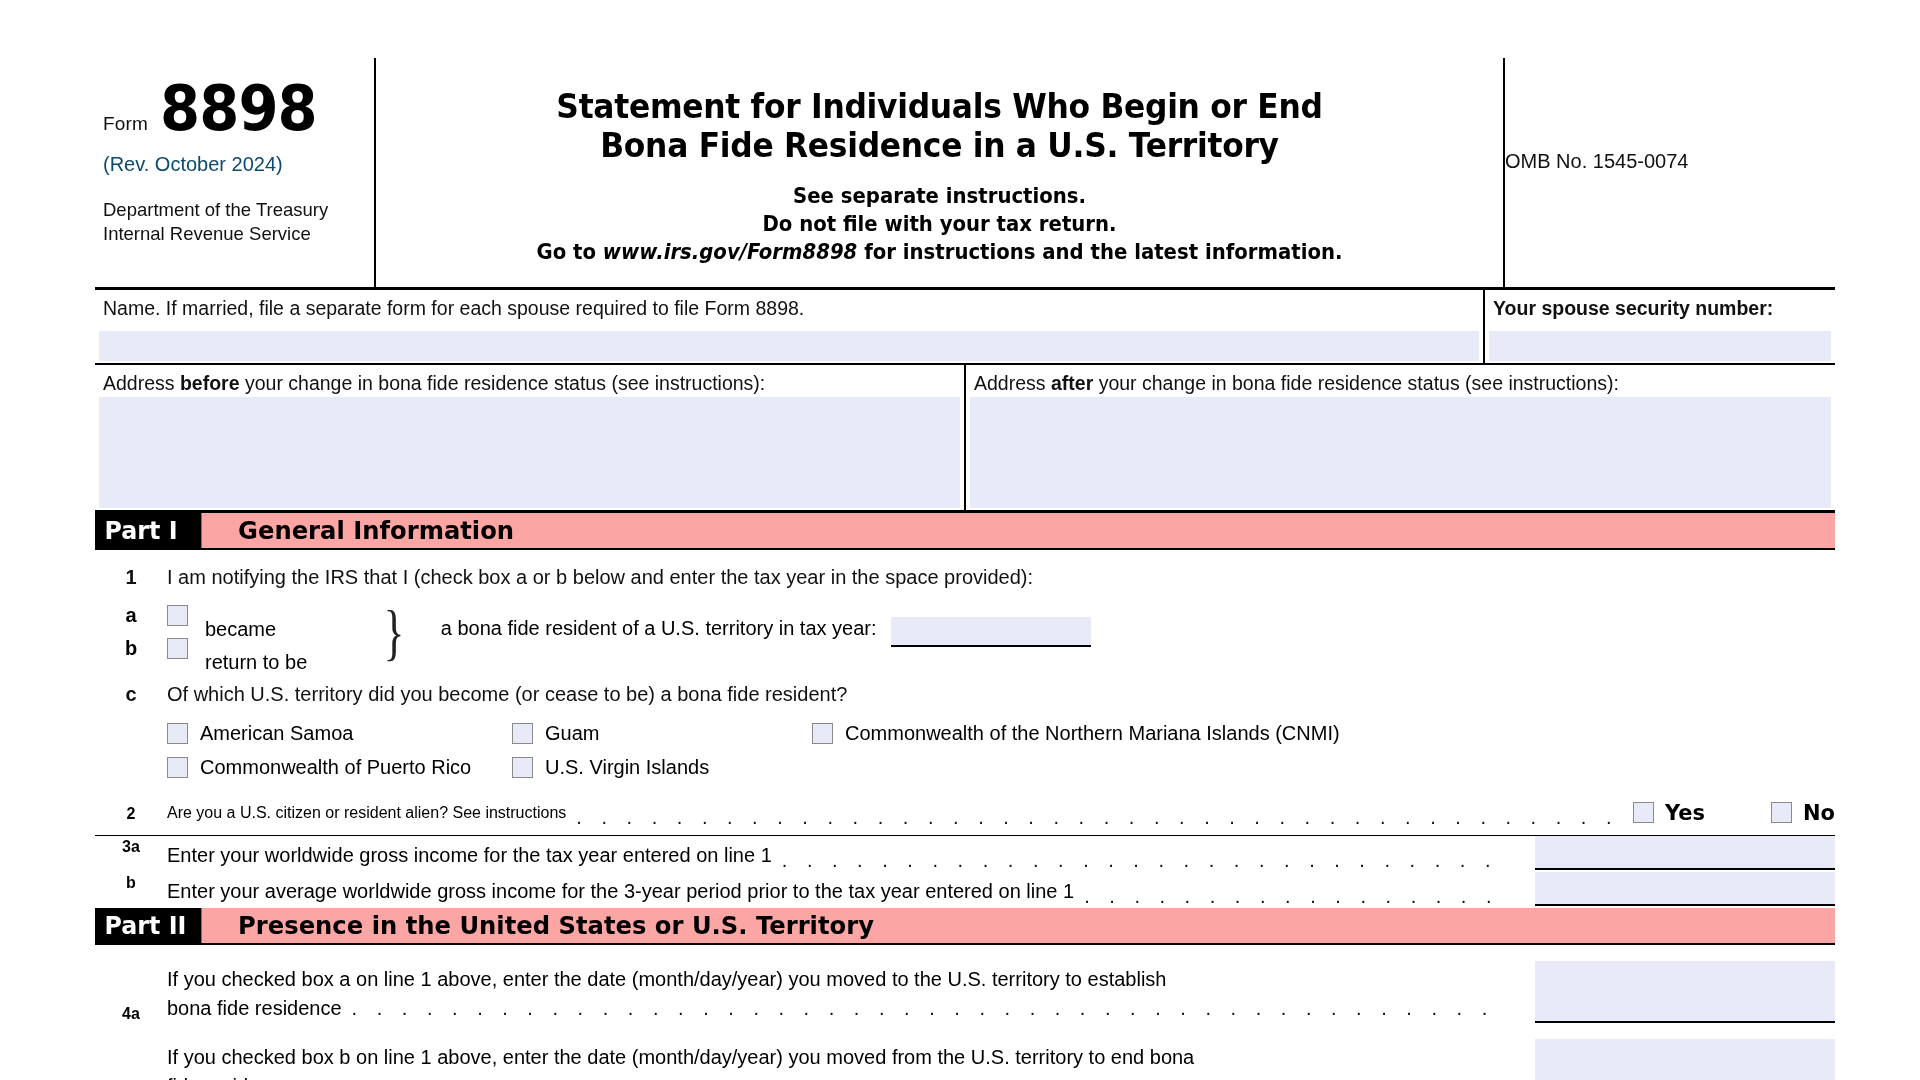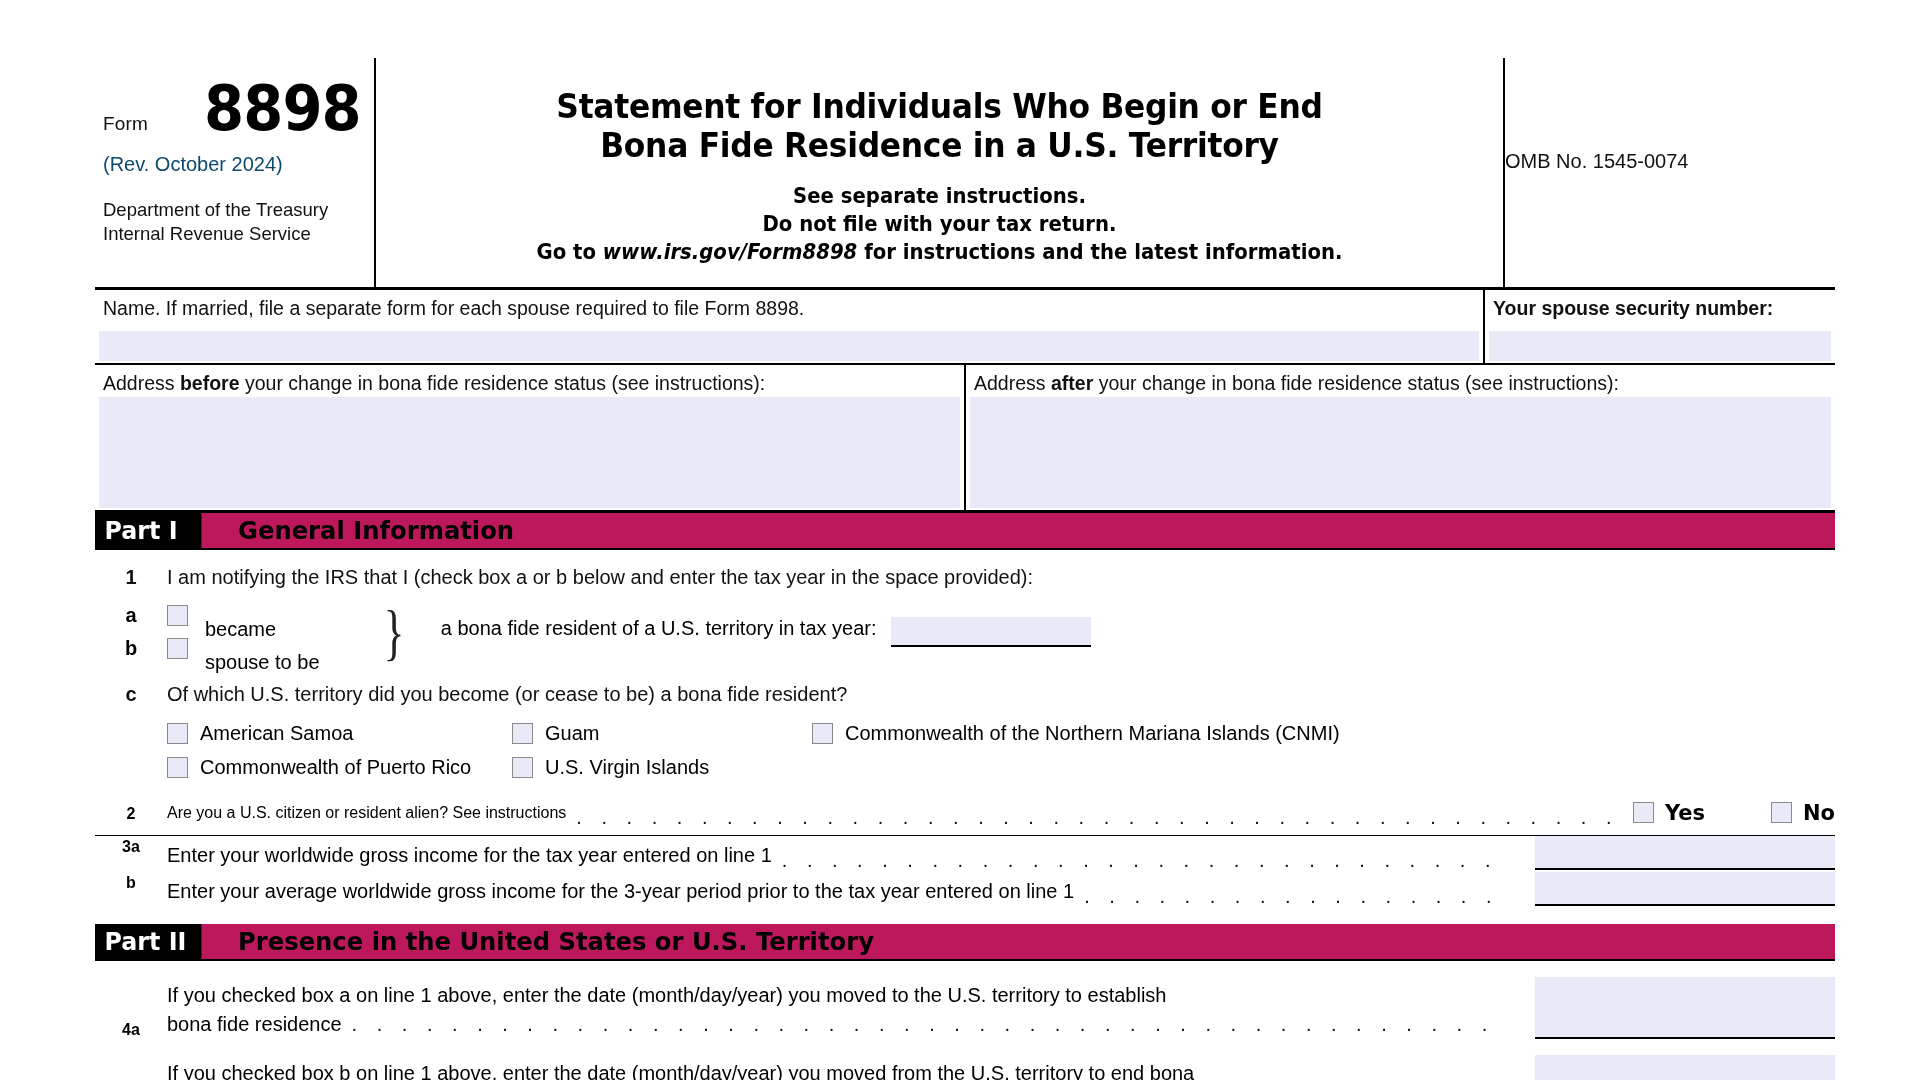--- a/index.html
+++ b/index.html
@@ -31,21 +31,20 @@
   .hdr-left {
     width: 281px;
     padding-top: 22px;
     border-right: 2px solid #000;
     position: relative;
   }
   .form-no-row {
     display: flex;
     align-items: baseline;
     padding-left: 8px;
-    gap: 44px;
   }
   .lbl-form {
     font-size: 19px;
     color: #111;
     margin-right: 12px;
     letter-spacing: 0.2px;
   }
   .form-number {
     font-size: 62px;
     font-weight: 700;
@@ -148,21 +147,21 @@
     top: 32px; bottom: 2px;
     background: #e8ebf7;
   }
 
   
   .part-bar {
     display: flex;
     align-items: stretch;
     border-bottom: 2px solid #000;
     height: 37px;
-    background: #be185d;
+    background: #fca5a5;
   }
   .part-tag {
     background: #000;
     color: #fff;
     font-family: "DejaVu Sans", sans-serif;
     font-weight: 700;
     font-size: 25px;
     padding: 0 14px 0 10px;
     display: flex;
     align-items: center;
@@ -434,21 +433,21 @@
     <div class="ab-block">
       <div class="ab-left">
         <div class="ab-row">
           <div class="ab-letter">a</div>
           <div class="ab-cb"><span class="cb"></span></div>
           <div class="ab-lbl">became</div>
         </div>
         <div class="ab-row">
           <div class="ab-letter">b</div>
           <div class="ab-cb"><span class="cb"></span></div>
-          <div class="ab-lbl">spouse to be</div>
+          <div class="ab-lbl">return to be</div>
         </div>
       </div>
       <div class="brace">}</div>
       <div class="ab-right">
         <span>a bona fide resident of a U.S. territory in tax year:</span>
         <span class="taxyear-field"></span>
       </div>
     </div>
 
     <div class="line row-c">
@@ -509,21 +508,21 @@
 
     <div class="amt-row">
       <div class="lnum">b</div>
       <div class="amt-text">
         <span>Enter your average worldwide gross income for the 3-year period prior to the tax year entered on line 1</span>
         <span class="leader"></span>
       </div>
       <div class="amt-box"></div>
     </div>
 
-    <div class="part-bar" style="margin-top:16px;">
+    <div class="part-bar" style="margin-top:0;">
       <div class="part-tag">Part II</div>
       <div class="part-title">Presence in the United States or U.S. Territory</div>
     </div>
 
     <div class="p2-row">
       <div class="lnum">4a</div>
       <div class="p2-text">
         <div>If you checked box a on line 1 above, enter the date (month/day/year) you moved to the U.S. territory to establish</div>
         <div class="dotrow">
           <span>bona fide residence</span>

